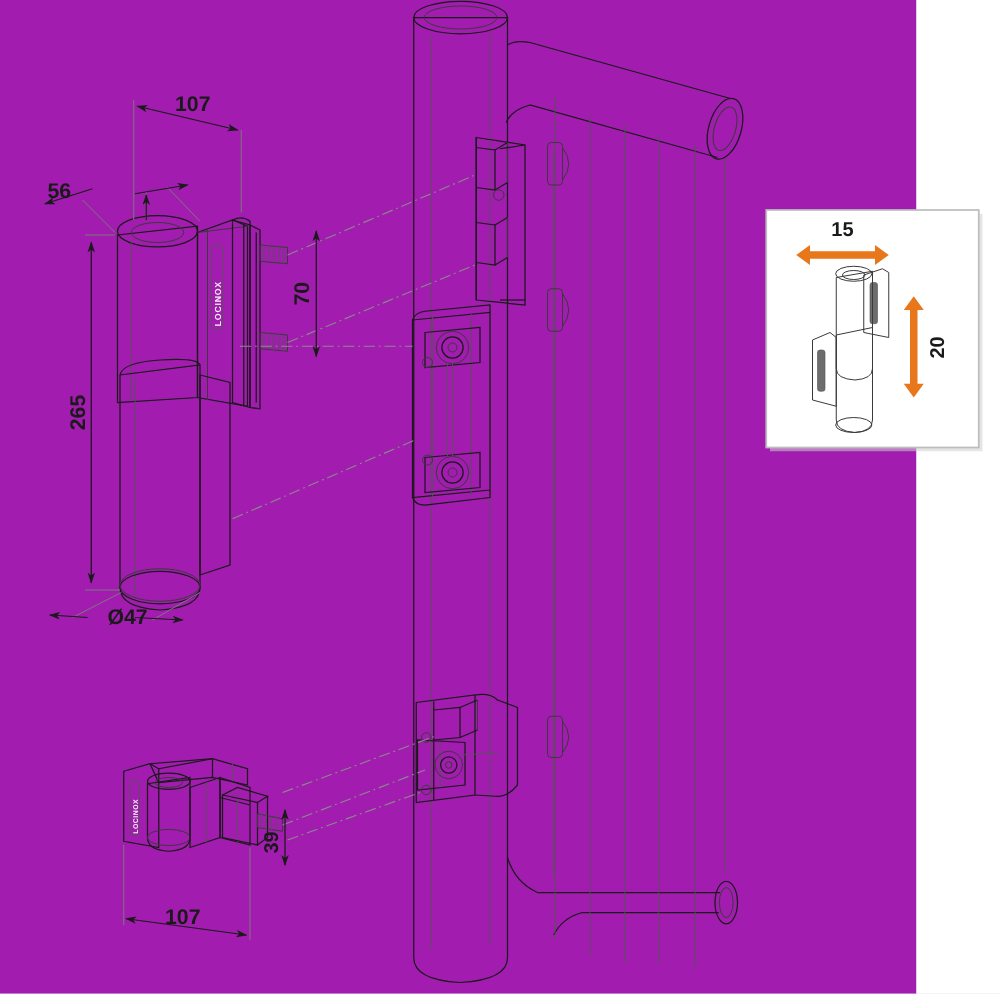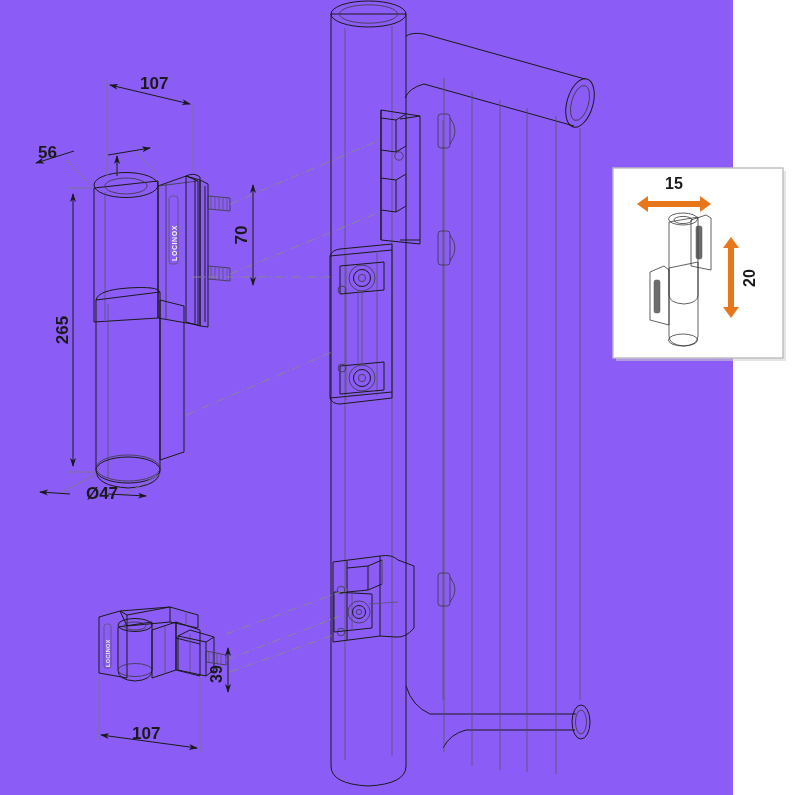--- a/index.html
+++ b/index.html
@@ -10,21 +10,21 @@
   body {
     width: 800px;
     height: 795px;
     font-family: "Liberation Sans", sans-serif;
     overflow: hidden;
   }
   #stage {
     position: relative;
     width: 733px;
     height: 795px;
-    background: #8b5cf6;
+    background: #a21caf;
   }
   svg.drawing {
     position: absolute;
     left: 0;
     top: 0;
     width: 800px;
     height: 795px;
   }
   .dim-text {
     font-family: "Liberation Sans", sans-serif;

